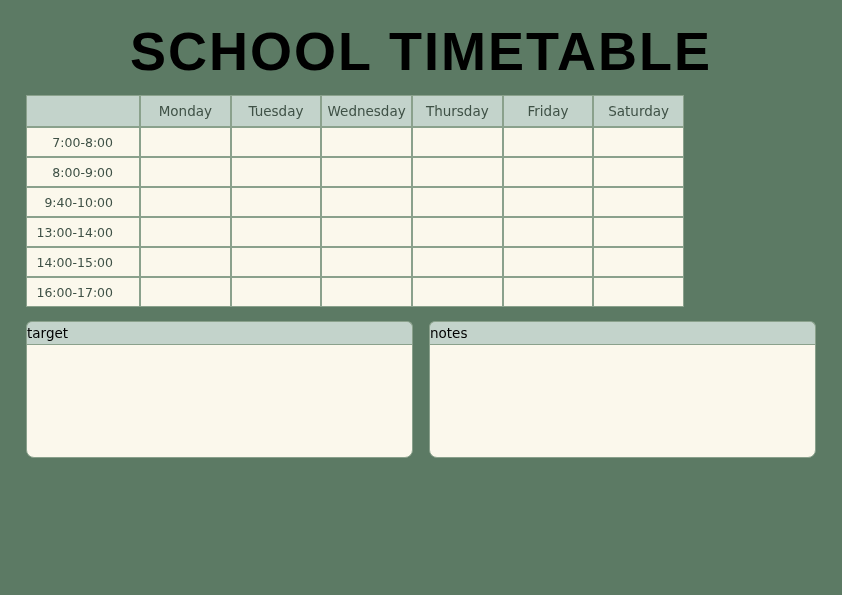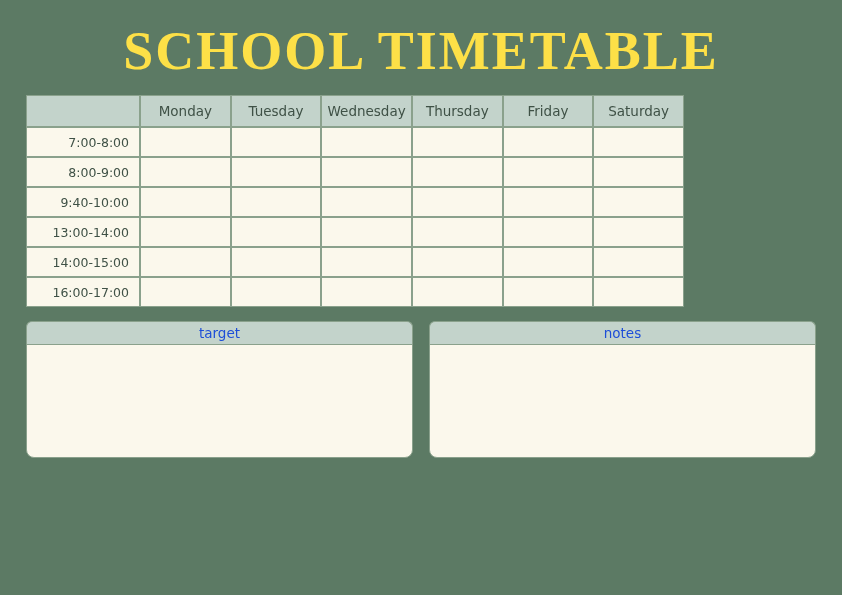--- a/index.html
+++ b/index.html
@@ -14,22 +14,22 @@
     overflow: hidden;
   }
   .page {
     position: relative;
     width: 842px;
     height: 595px;
     box-sizing: border-box;
   }
   .title {
     text-align: center;
-    color: #fde047;
-    font-family: Liberation Serif, serif;
+    color: #000000;
+    font-family: Liberation Sans, sans-serif;
     font-weight: bold;
     font-size: 54px;
     letter-spacing: 2px;
     padding-top: 22px;
     margin: 0;
     line-height: 1.1;
     user-select: none;
   }
   .timetable-wrap {
     margin: 14px 26px 0 26px;
@@ -54,41 +54,40 @@
     height: 30px;
     font-size: 13.5px;
   }
   table.timetable thead th.corner {
     width: 112px;
   }
   table.timetable tbody td.time {
     background: #fbf8ec;
     color: #3f5146;
     text-align: right;
-    padding-right: 10px;
+    padding-right: 26px;
     font-size: 12.5px;
     width: 112px;
   }
   table.timetable tbody td.slot {
     background: #fbf8ec;
   }
   .bottom {
     display: flex;
     margin: 14px 26px 0 26px;
     gap: 16px;
   }
   .panel {
     flex: 1;
     display: flex;
     flex-direction: column;
   }
   .panel-head {
     background: #c3d3cb;
-    color: #1d4ed8;
-    text-align: center;
+    color: #000000;
     font-size: 13.5px;
     line-height: 22px;
     height: 22px;
     border: 1px solid #8aa18c;
     border-bottom: none;
     border-radius: 6px 6px 0 0;
   }
   .panel-body {
     background: #fbf8ec;
     border: 1px solid #8aa18c;

